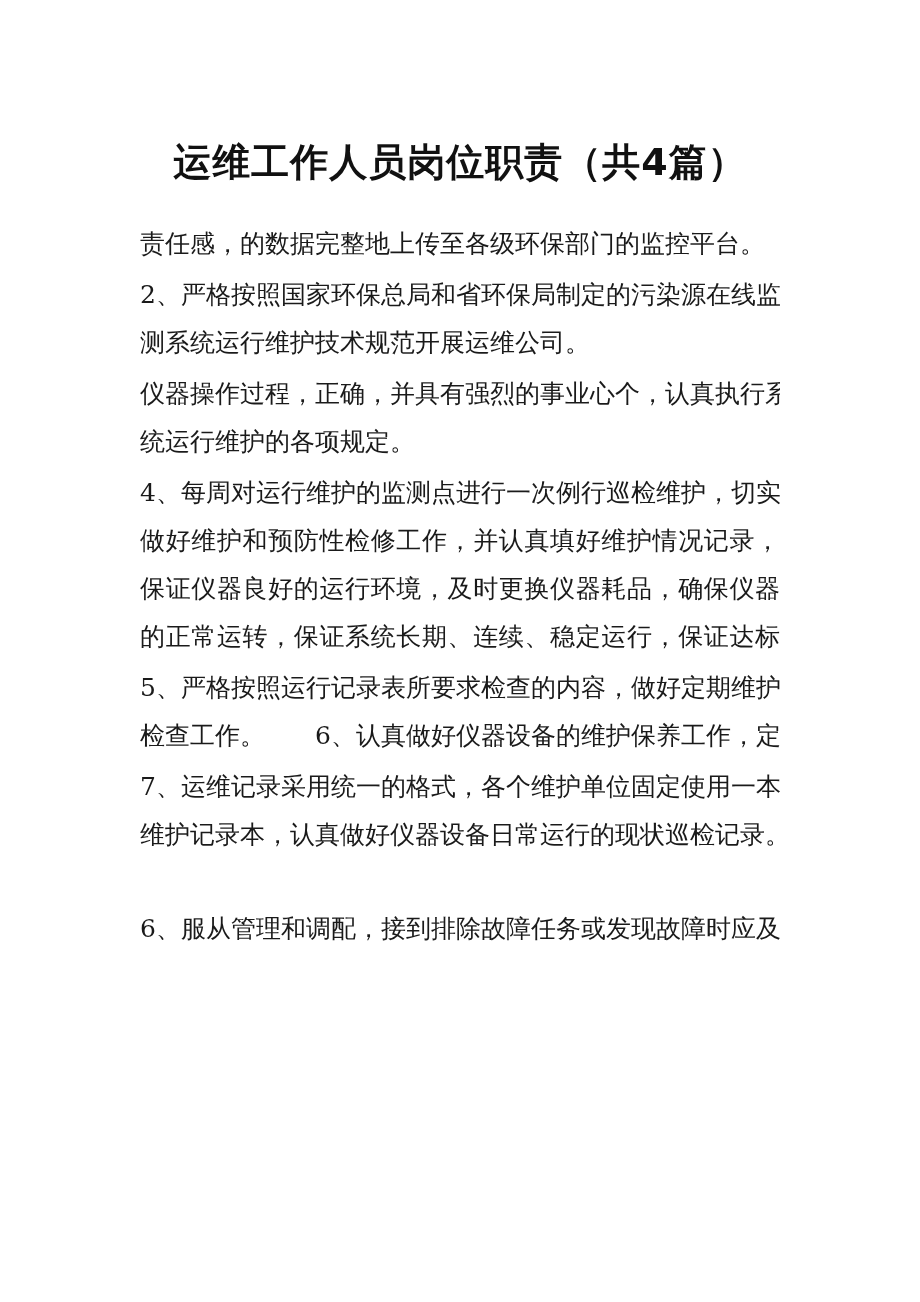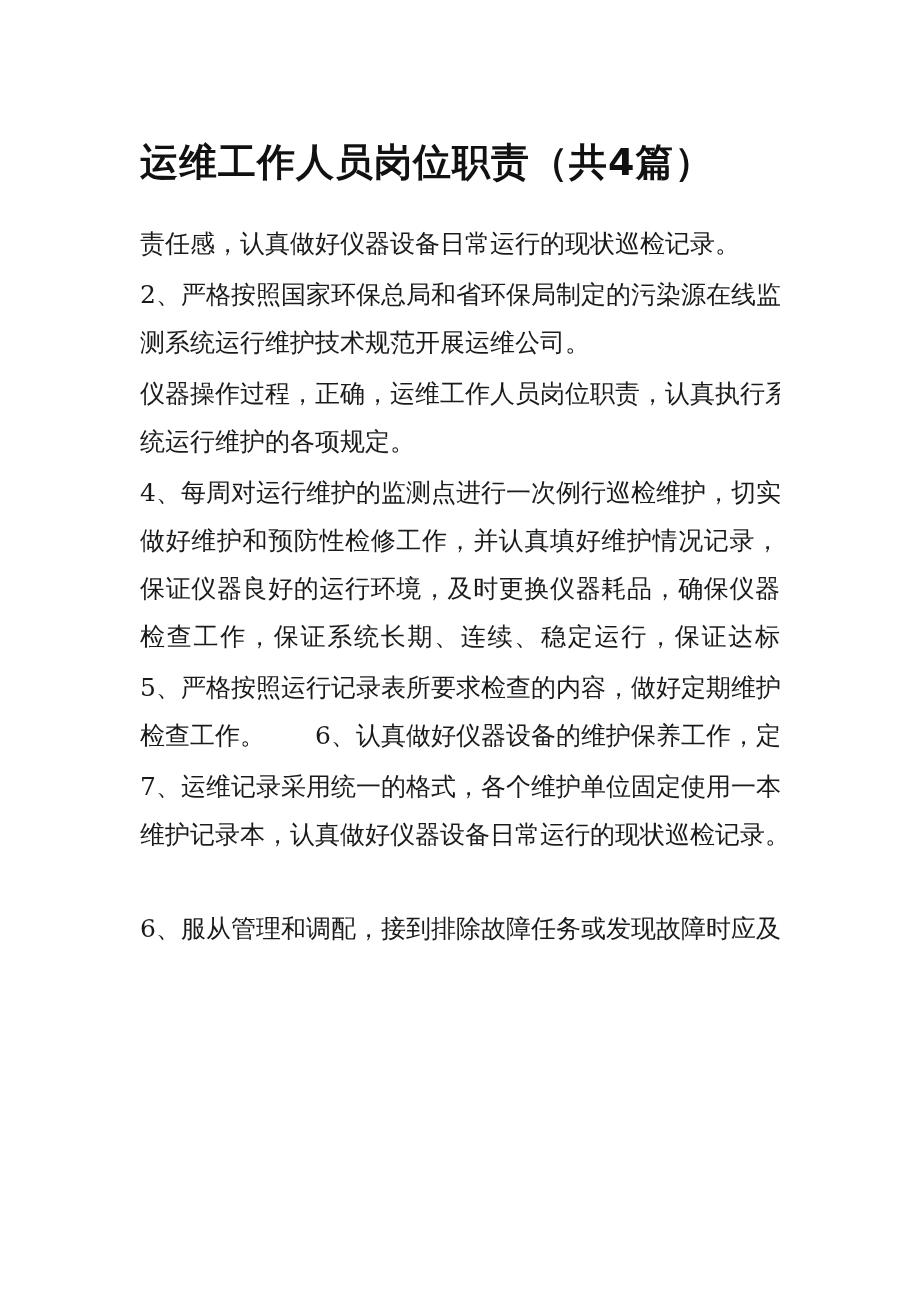--- a/index.html
+++ b/index.html
@@ -20,21 +20,21 @@
     background: #ffffff;
     color: #1a1a1a;
     font-family: "DejaVu Serif", "Liberation Serif", serif;
   }
   .doc-title {
     margin: 0 0 36px 0;
     font-family: "DejaVu Sans", "Liberation Sans", sans-serif;
     font-weight: bold;
     font-size: 38px;
     line-height: 44px;
-    text-align: left;
+    text-align: center;
     letter-spacing: 1px;
     color: #111111;
     white-space: nowrap;
   }
   .intro {
     margin: 0 0 3px 0;
     font-size: 25px;
     line-height: 48px;
     text-indent: 58px;
     white-space: nowrap;
@@ -60,35 +60,35 @@
     text-align-last: left;
   }
 </style>
 </head>
 <body>
 
 <div class="page">
   <h1 class="doc-title">运维工作人员岗位职责（共4篇）</h1>
   <div>
       <div class="para">
-        <div class="line end">责任感，认真做好仪器设备日常运行的现状巡检记录。</div>
+        <div class="line end">责任感，的数据完整地上传至各级环保部门的监控平台。</div>
       </div>
       <div class="para">
         <div class="line jl">2、严格按照国家环保总局和省环保局制定的污染源在线监</div>
         <div class="line end">测系统运行维护技术规范开展运维公司。</div>
       </div>
       <div class="para">
-        <div class="line jl">仪器操作过程，正确，运维工作人员岗位职责，认真执行系</div>
+        <div class="line jl">仪器操作过程，正确，并具有强烈的事业心个，认真执行系</div>
         <div class="line end">统运行维护的各项规定。</div>
       </div>
       <div class="para">
         <div class="line jl">4、每周对运行维护的监测点进行一次例行巡检维护，切实</div>
         <div class="line jl">做好维护和预防性检修工作，并认真填好维护情况记录，</div>
         <div class="line jl">保证仪器良好的运行环境，及时更换仪器耗品，确保仪器</div>
-        <div class="line jl">检查工作，保证系统长期、连续、稳定运行，保证达标</div>
+        <div class="line jl">的正常运转，保证系统长期、连续、稳定运行，保证达标</div>
       </div>
       <div class="para">
         <div class="line jl">5、严格按照运行记录表所要求检查的内容，做好定期维护</div>
         <div class="line jl">检查工作。　　6、认真做好仪器设备的维护保养工作，定期</div>
       </div>
       <div class="para">
         <div class="line jl">7、运维记录采用统一的格式，各个维护单位固定使用一本</div>
         <div class="line end">维护记录本，认真做好仪器设备日常运行的现状巡检记录。</div>
       </div>
       <div class="para gap-before">

